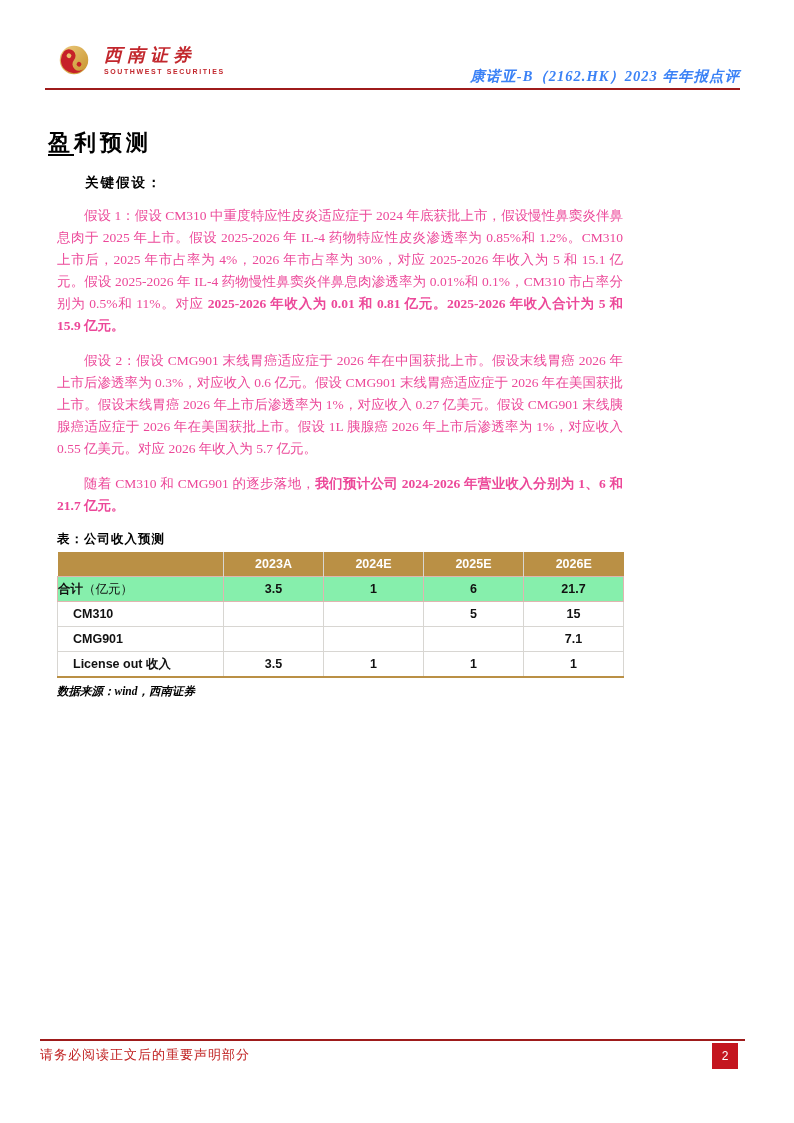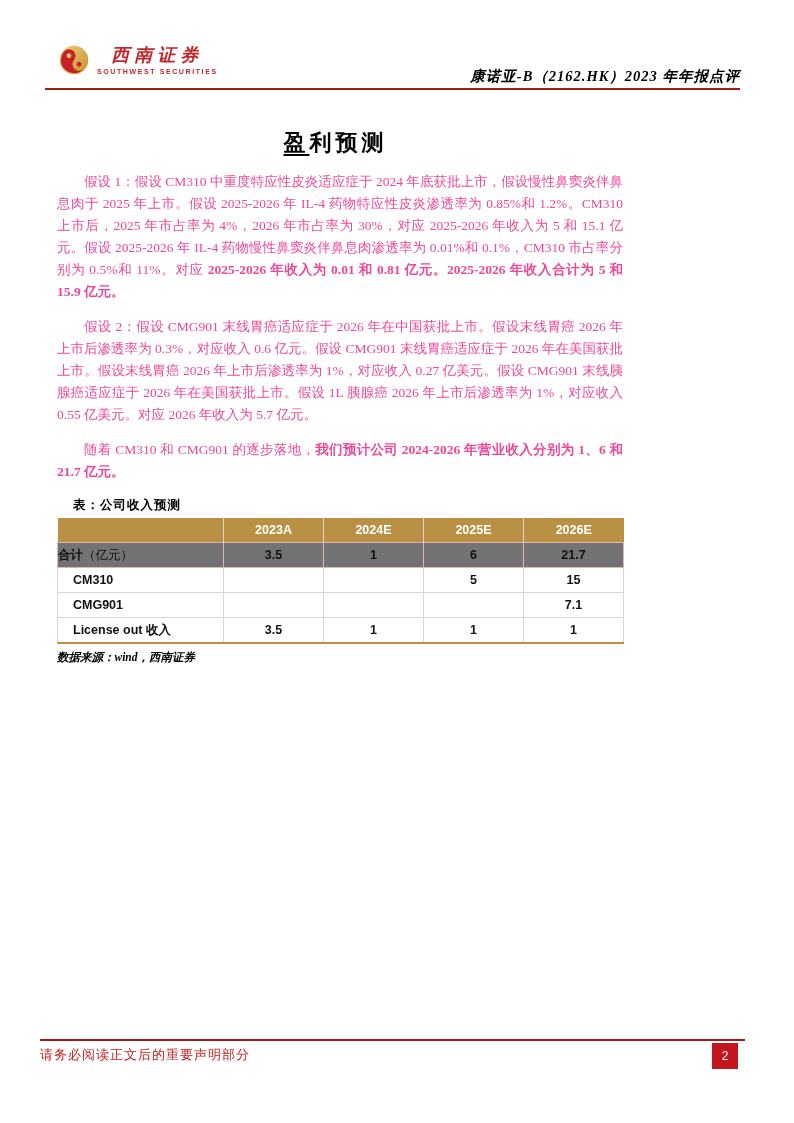--- a/index.html
+++ b/index.html
@@ -3,70 +3,70 @@
 <meta charset="utf-8">
 <style>
   html,body{margin:0;padding:0;background:#888;}
   .page{
     position:relative;width:794px;height:1123px;background:#ffffff;
     margin:0 auto;overflow:hidden;
     font-family:"Liberation Serif","DejaVu Serif",serif;color:#111;
   }
   
   .logo-icon{position:absolute;left:59px;top:45px;width:30px;height:30px;}
-  .brand{position:absolute;left:97px;top:46px;line-height:1;text-align:center;}
+  .brand{position:absolute;left:104px;top:46px;line-height:1;}
   .brand-cn{
     font-size:18px;font-weight:bold;font-style:italic;color:#c2272d;
     letter-spacing:5px;font-family:"Liberation Serif",serif;
   }
   .brand-en{
     margin-top:4px;font-size:7px;font-weight:bold;color:#c2272d;
     letter-spacing:1.6px;font-family:"Liberation Sans",sans-serif;
   }
   .report-title{
     position:absolute;right:54px;top:67px;
-    font-size:14.5px;font-weight:bold;font-style:italic;color:#000000;
+    font-size:14.5px;font-weight:bold;font-style:italic;color:#3b82f6;
     font-family:"Liberation Serif",serif;letter-spacing:1px;white-space:nowrap;
   }
   .header-rule{position:absolute;left:45px;top:88px;width:695px;height:2px;background:#9e1b1b;}
   
   .content{position:absolute;left:57px;top:128px;width:566px;}
   .section-title{
     margin:0 0 0 -9px;font-size:22px;font-weight:bold;letter-spacing:4px;
-    font-family:"Liberation Serif",serif;color:#000;text-align:center;
+    font-family:"Liberation Serif",serif;color:#000;
   }
   .section-title::first-letter{text-decoration:underline;text-underline-offset:4px;}
   .subsection-title{
     margin:16px 0 0 28px;font-size:13.5px;font-weight:bold;letter-spacing:2px;color:#000;
   }
   .para{
     margin:13px 0 0 0;font-size:13.5px;line-height:22px;text-align:justify;
     text-indent:2em;color:#ec4899;
   }
   .para .b{font-weight:bold;}
   .tbl-caption{
-    margin:14px 0 4px 16px;font-size:12.5px;font-weight:bold;letter-spacing:1px;color:#000;
+    margin:14px 0 4px 0;font-size:12.5px;font-weight:bold;letter-spacing:1px;color:#000;
   }
   
   table.forecast{
     border-collapse:collapse;table-layout:fixed;width:566px;
     font-family:"Liberation Sans","DejaVu Sans",sans-serif;font-size:12.5px;
     border-bottom:2px solid #ba9045;
   }
   table.forecast col.c0{width:166px;}
   table.forecast col.cv{width:100px;}
   table.forecast th{
     background:#ba9045;color:#ffffff;font-weight:bold;height:24px;
     text-align:center;border-left:1px solid #d8d6d2;padding:0;
   }
   table.forecast th:first-child{border-left:none;}
   table.forecast td{
     height:24px;border:1px solid #d8d6d2;padding:0;vertical-align:middle;
   }
-  table.forecast tr.hl td{background:#737373;border-color:#e0b5b0;}
+  table.forecast tr.hl td{background:#86efac;border-color:#e0b5b0;}
   td.lbl{text-align:left;font-weight:bold;padding-left:8px;}
   tr.sub td.lbl{padding-left:15px;}
   td.val{text-align:center;font-weight:bold;}
   .lbl-suffix{font-weight:normal;font-family:"Liberation Serif",serif;}
   .tbl-source{
     margin:6px 0 0 0;font-size:11.5px;font-weight:bold;font-style:italic;color:#000;
   }
   
   .footer-rule{position:absolute;left:40px;top:1039px;width:705px;height:2px;background:#9e1b1b;}
   .footer-disclaimer{
@@ -100,20 +100,21 @@
   </svg>
   <div class="brand">
     <div class="brand-cn">西南证券</div>
     <div class="brand-en">SOUTHWEST SECURITIES</div>
   </div>
   <div class="report-title">康诺亚-B（2162.HK）2023 年年报点评</div>
   <div class="header-rule"></div>
 
   <div class="content">
     <h1 class="section-title">盈利预测</h1>
+    <div class="subsection-title">关键假设：</div>
 
     <p class="para"><span>假设 1：假设 CM310 中重度特应性皮炎适应症于 2024 年底获批上市，假设慢性鼻窦炎伴鼻息肉于 2025 年上市。假设 2025-2026 年 IL-4 药物特应性皮炎渗透率为 0.85%和 1.2%。CM310 上市后，2025 年市占率为 4%，2026 年市占率为 30%，对应 2025-2026 年收入为 5 和 15.1 亿元。假设 2025-2026 年 IL-4 药物慢性鼻窦炎伴鼻息肉渗透率为 0.01%和 0.1%，CM310 市占率分别为 0.5%和 11%。对应 </span><span class="b">2025-2026 年收入为 0.01 和 0.81 亿元。2025-2026 年收入合计为 5 和 15.9 亿元。</span></p>
 
     <p class="para"><span>假设 2：假设 CMG901 末线胃癌适应症于 2026 年在中国获批上市。假设末线胃癌 2026 年上市后渗透率为 0.3%，对应收入 0.6 亿元。假设 CMG901 末线胃癌适应症于 2026 年在美国获批上市。假设末线胃癌 2026 年上市后渗透率为 1%，对应收入 0.27 亿美元。假设 CMG901 末线胰腺癌适应症于 2026 年在美国获批上市。假设 1L 胰腺癌 2026 年上市后渗透率为 1%，对应收入 0.55 亿美元。对应 2026 年收入为 5.7 亿元。</span><span class="b"></span></p>
 
     <p class="para"><span>随着 CM310 和 CMG901 的逐步落地，</span><span class="b">我们预计公司 2024-2026 年营业收入分别为 1、6 和 21.7 亿元。</span></p>
 
     <div class="tbl-caption">表：公司收入预测</div>
 
     <table class="forecast">

